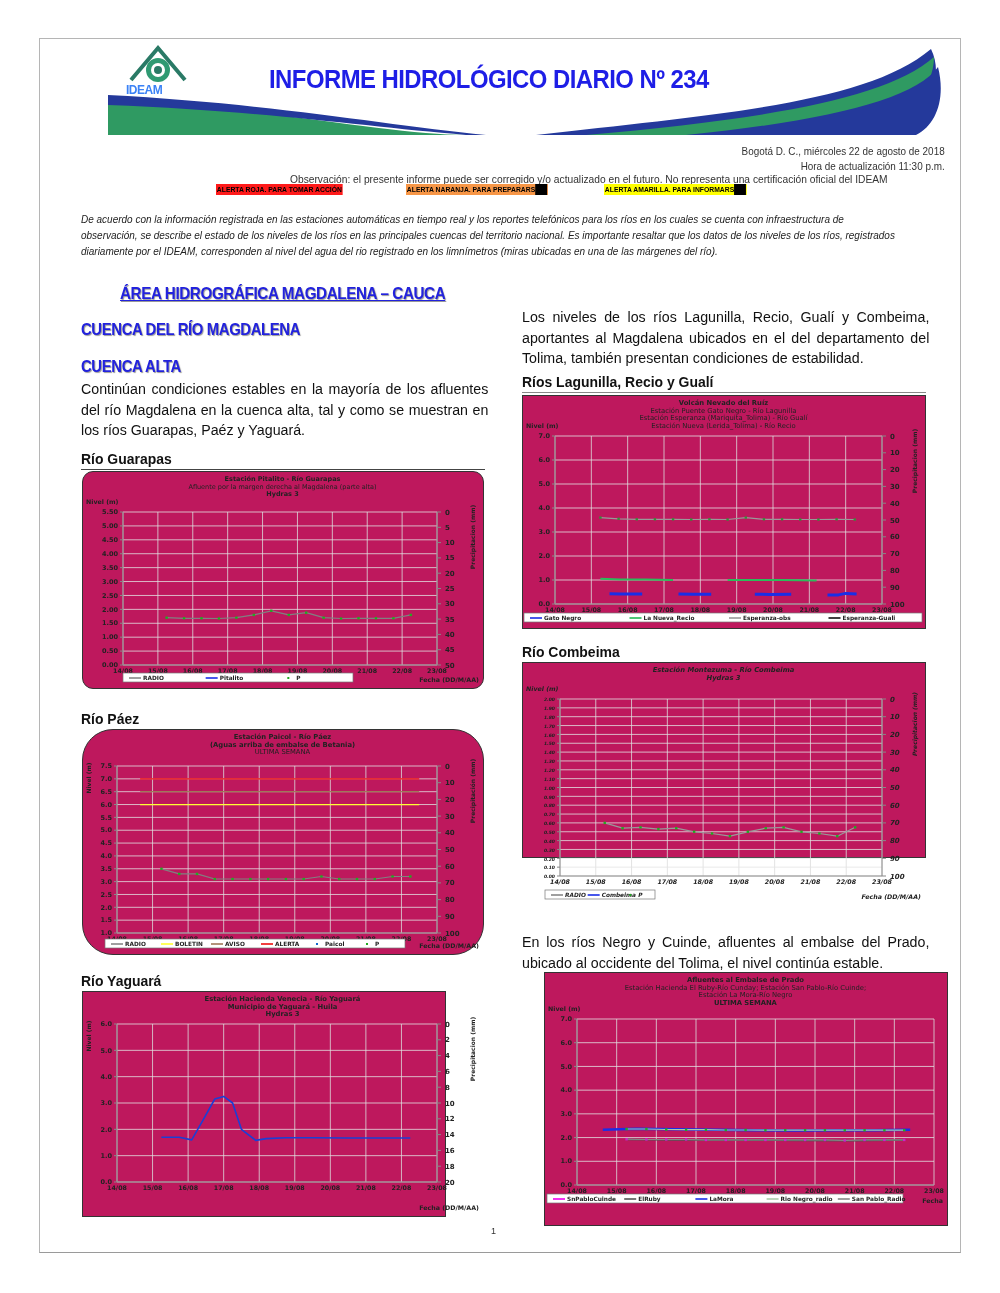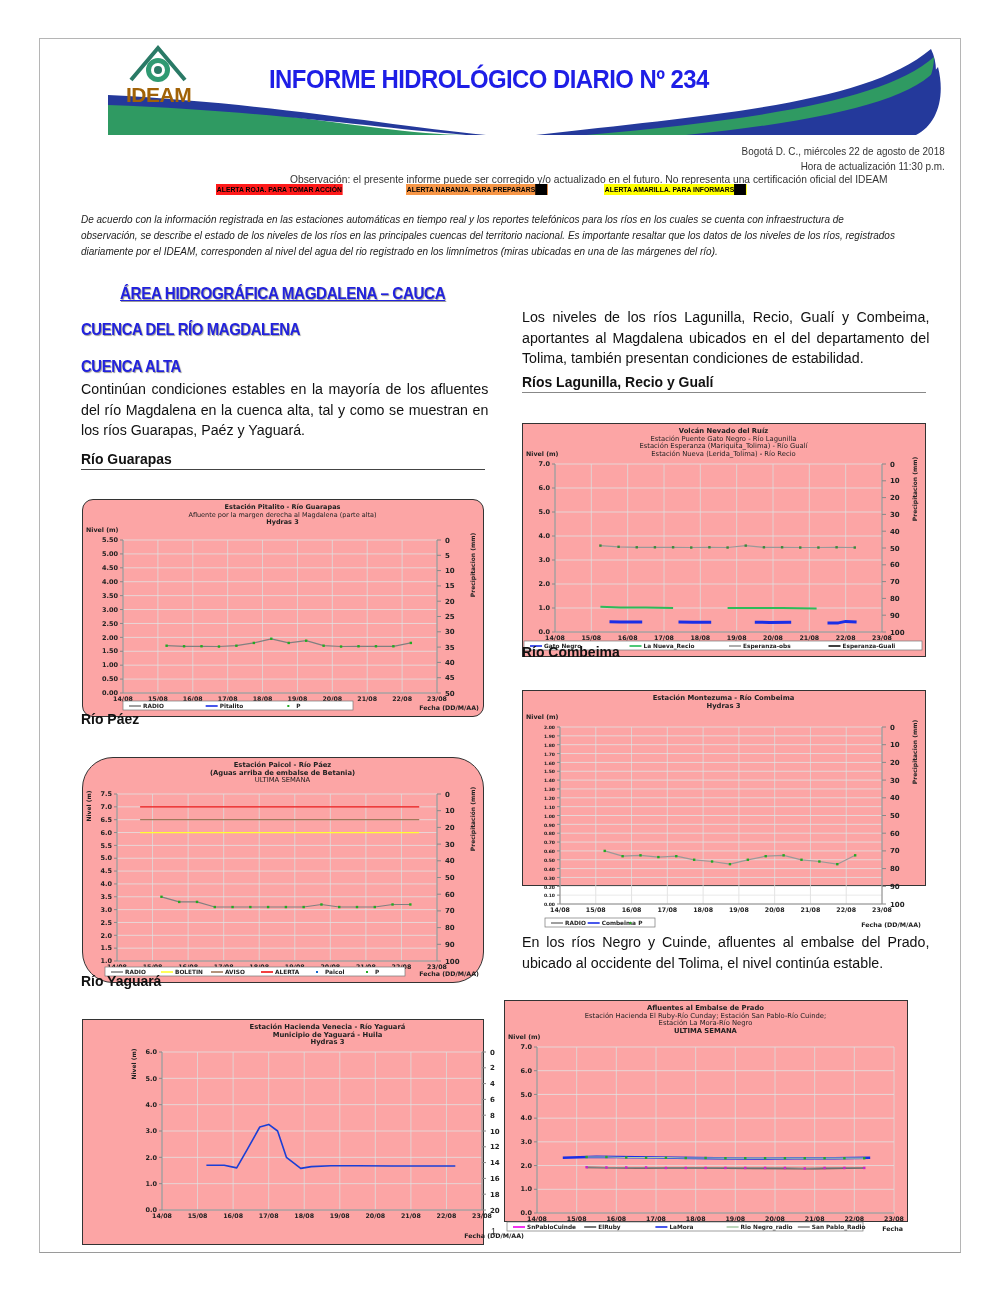--- a/index.html
+++ b/index.html
@@ -1,33 +1,33 @@
 <!DOCTYPE html>
 <html><head>
 <meta charset="utf-8">
 <style>
   * { box-sizing: border-box; margin: 0; padding: 0; }
   body { width: 1000px; height: 1293px; background: #ffffff; font-family: "Liberation Sans", sans-serif; color: #000; position: relative; overflow: hidden; }
   .page { position: absolute; left: 39px; top: 38px; width: 922px; height: 1215px; border: 1px solid #b5b5b5; border-bottom: 1px solid #9a9a9a; background: #fff; }
   .banner { position: absolute; left: 42px; top: 0px; width: 870px; height: 96px; }
   .logo { position: absolute; left: 40px; top: 0px; width: 70px; height: 70px; }
-  .logo-text { position: absolute; left: 86px; top: 44px; font-weight: bold; color: #a16207; font-size: 21px; letter-spacing: -0.5px; }
+  .logo-text { position: absolute; left: 86px; top: 44px; font-weight: bold; color: #3b82f6; font-size: 12px; letter-spacing: -0.5px; }
   .title { position: absolute; left: 229px; top: 25px; font-size: 26px; font-weight: bold; color: #1e1ee6; letter-spacing: -0.6px; transform: scaleX(0.92); transform-origin: left; white-space: nowrap; }
   .meta { position: absolute; right: 15px; top: 105px; text-align: right; font-size: 11px; color: #333; line-height: 15px; transform: scaleX(0.9); transform-origin: right; }
   .obs { position: absolute; left: 250px; top: 134px; font-size: 11px; color: #333; white-space: nowrap; transform: scaleX(0.93); transform-origin: left; }
   .alerts { position: absolute; top: 145px; left: 176px; height: 11px; font-size: 8px; font-weight: bold; }
   .alert { position: absolute; top: 0; height: 11px; line-height: 11px; padding: 0 1px; white-space: nowrap; transform: scaleX(0.85); transform-origin: left; }
   .alert .blk { display: inline-block; width: 14px; height: 11px; background: #000; vertical-align: top; }
   .intro { position: absolute; left: 41px; top: 173px; width: 840px; font-size: 10.3px; font-style: italic; line-height: 16px; color: #222; transform: scaleX(0.97); transform-origin: left; }
   .h-area { position: absolute; left: 80px; top: 245px; font-size: 16.5px; font-weight: bold; color: #2222dd; text-decoration: underline; text-shadow: 1px 1px 1px #999; letter-spacing: -0.4px; transform: scaleX(0.92); transform-origin: left; white-space: nowrap; }
   .h-sub { position: absolute; left: 41px; font-size: 16.5px; font-weight: bold; color: #2222dd; text-shadow: 1px 1px 1px #999; letter-spacing: -0.4px; transform: scaleX(0.9); transform-origin: left; white-space: nowrap; }
   .para { position: absolute; font-size: 15.3px; line-height: 20.5px; color: #111; text-align: justify; transform: scaleX(0.93); transform-origin: left; }
   .chart-label { position: absolute; font-size: 15.5px; font-weight: bold; color: #111; transform: scaleX(0.9); transform-origin: left; white-space: nowrap; }
   .rule { position: absolute; height: 1px; background: #444; }
-  .chart-box { position: absolute; border: 1.5px solid #333; background: #fca5a5; margin-top: 28px; }
+  .chart-box { position: absolute; border: 1.5px solid #333; background: #be185d; }
   .chart-box svg { display: block; }
   .pagenum { position: absolute; left: 451px; top: 1187px; font-size: 9px; color: #333; }
   svg text { font-family: "DejaVu Sans", sans-serif; }
 </style>
 </head>
 <body>
 
 <div class="page">
 
   <svg class="banner" viewBox="0 0 870 96" width="870" height="96" style="left:0;top:0;position:absolute;width:922px;">
@@ -312,21 +312,21 @@
         <rect x="233" y="213" width="2" height="2" fill="#16c"></rect>
         <text x="242" y="216.3" font-size="5.8" font-weight="bold" fill="#222">Paicol</text>
         <line x1="278" y1="214" x2="290" y2="214" stroke="#2a2" stroke-width="0"></line>
         <rect x="283" y="213" width="2" height="2" fill="#2a2"></rect>
         <text x="292" y="216.3" font-size="5.8" font-weight="bold" fill="#222">P</text>
         <text x="396" y="218" text-anchor="end" font-size="6.3" font-weight="bold" fill="#222">Fecha (DD/M/AA)</text>
       </svg>
     </div>
 
   <div class="chart-label" style="left:41px;top:933px;">Río Yaguará</div>
-  <div class="chart-box" style="left:42px;top:952px;width:402px;height:226px;padding-left:45px;">
+  <div class="chart-box" style="left:42px;top:952px;width:364px;height:226px;">
       <svg id="c-yaguara" width="399" height="223">
         <text x="199.5" y="9" text-anchor="middle" font-size="6.8" font-weight="bold" fill="#222">Estación Hacienda Venecia - Río Yaguará</text>
         <text x="199.5" y="16.5" text-anchor="middle" font-size="6.8" font-weight="bold" fill="#222">Municipio de Yaguará - Huila</text>
         <text x="199.5" y="24" text-anchor="middle" font-size="6.8" font-weight="bold" fill="#222">Hydras 3</text>
         <line x1="34" y1="32" x2="34" y2="190" stroke="#dcdcdc" stroke-width="0.8"></line>
         <text x="34" y="198" text-anchor="middle" font-size="6.3" font-weight="bold" fill="#222">14/08</text>
         <line x1="69.55555555555556" y1="32" x2="69.55555555555556" y2="190" stroke="#dcdcdc" stroke-width="0.8"></line>
         <text x="69.55555555555556" y="198" text-anchor="middle" font-size="6.3" font-weight="bold" fill="#222">15/08</text>
         <line x1="105.11111111111111" y1="32" x2="105.11111111111111" y2="190" stroke="#dcdcdc" stroke-width="0.8"></line>
         <text x="105.11111111111111" y="198" text-anchor="middle" font-size="6.3" font-weight="bold" fill="#222">16/08</text>
@@ -505,21 +505,21 @@
         <line x1="106.5" y1="222" x2="118.5" y2="222" stroke="#2b5" stroke-width="1.6"></line>
         <text x="120.5" y="224.3" font-size="5.8" font-weight="bold" fill="#222">La Nueva_Recio</text>
         <line x1="206" y1="222" x2="218" y2="222" stroke="#999" stroke-width="1.6"></line>
         <text x="220" y="224.3" font-size="5.8" font-weight="bold" fill="#222">Esperanza-obs</text>
         <line x1="305.5" y1="222" x2="317.5" y2="222" stroke="#111" stroke-width="1.6"></line>
         <text x="319.5" y="224.3" font-size="5.8" font-weight="bold" fill="#222">Esperanza-Guali</text>
       </svg>
     </div>
 
   <div class="chart-label" style="left:482px;top:604px;">Río Combeima</div>
-  <div class="chart-box" style="left:482px;top:623px;width:404px;height:196px;">
+  <div class="chart-box" style="left:482px;top:623px;width:404px;height:196px;font-style:italic;">
       <svg id="c-combeima" width="401" height="241">
         <text x="200.5" y="9" text-anchor="middle" font-size="6.8" font-weight="bold" fill="#222">Estación Montezuma - Río Combeima</text>
         <text x="200.5" y="16.5" text-anchor="middle" font-size="6.8" font-weight="bold" fill="#222">Hydras 3</text>
         <line x1="37" y1="36" x2="37" y2="213" stroke="#dcdcdc" stroke-width="0.8"></line>
         <text x="37" y="221" text-anchor="middle" font-size="6.3" font-weight="bold" fill="#222">14/08</text>
         <line x1="72.77777777777777" y1="36" x2="72.77777777777777" y2="213" stroke="#dcdcdc" stroke-width="0.8"></line>
         <text x="72.77777777777777" y="221" text-anchor="middle" font-size="6.3" font-weight="bold" fill="#222">15/08</text>
         <line x1="108.55555555555556" y1="36" x2="108.55555555555556" y2="213" stroke="#dcdcdc" stroke-width="0.8"></line>
         <text x="108.55555555555556" y="221" text-anchor="middle" font-size="6.3" font-weight="bold" fill="#222">16/08</text>
         <line x1="144.33333333333331" y1="36" x2="144.33333333333331" y2="213" stroke="#dcdcdc" stroke-width="0.8"></line>
@@ -648,21 +648,21 @@
         <line x1="64.66666666666666" y1="232" x2="76.66666666666666" y2="232" stroke="#1a2ee6" stroke-width="1.6"></line>
         <text x="78.66666666666666" y="234.3" font-size="5.8" font-weight="bold" fill="#222">Combeima</text>
         <line x1="101.33333333333333" y1="232" x2="113.33333333333333" y2="232" stroke="#2a2" stroke-width="0"></line>
         <rect x="106.33333333333333" y="231" width="2" height="2" fill="#2a2"></rect>
         <text x="115.33333333333333" y="234.3" font-size="5.8" font-weight="bold" fill="#222">P</text>
         <text x="398" y="236" text-anchor="end" font-size="6.3" font-weight="bold" fill="#222">Fecha (DD/M/AA)</text>
       </svg>
     </div>
 
   <div class="para" style="left:482px;top:893px;width:438px;">En los ríos Negro y Cuinde, afluentes al embalse del Prado, ubicado al occidente del Tolima, el nivel continúa estable.</div>
-  <div class="chart-box" style="left:464px;top:933px;width:404px;height:222px;">
+  <div class="chart-box" style="left:504px;top:933px;width:404px;height:254px;">
       <svg id="c-prado" width="401" height="235">
         <text x="200.5" y="9" text-anchor="middle" font-size="6.8" font-weight="bold" fill="#222">Afluentes al Embalse de Prado</text>
         <text x="200.5" y="16.5" text-anchor="middle" font-size="6.8" font-weight="normal" fill="#222">Estación Hacienda El Ruby-Río Cunday; Estación San Pablo-Río Cuinde;</text>
         <text x="200.5" y="24" text-anchor="middle" font-size="6.8" font-weight="normal" fill="#222">Estación La Mora-Río Negro</text>
         <text x="200.5" y="31.5" text-anchor="middle" font-size="6.8" font-weight="bold" fill="#222">ULTIMA SEMANA</text>
         <line x1="32" y1="46" x2="32" y2="212" stroke="#dcdcdc" stroke-width="0.8"></line>
         <text x="32" y="220" text-anchor="middle" font-size="6.3" font-weight="bold" fill="#222">14/08</text>
         <line x1="71.66666666666666" y1="46" x2="71.66666666666666" y2="212" stroke="#dcdcdc" stroke-width="0.8"></line>
         <text x="71.66666666666666" y="220" text-anchor="middle" font-size="6.3" font-weight="bold" fill="#222">15/08</text>
         <line x1="111.33333333333333" y1="46" x2="111.33333333333333" y2="212" stroke="#dcdcdc" stroke-width="0.8"></line>

